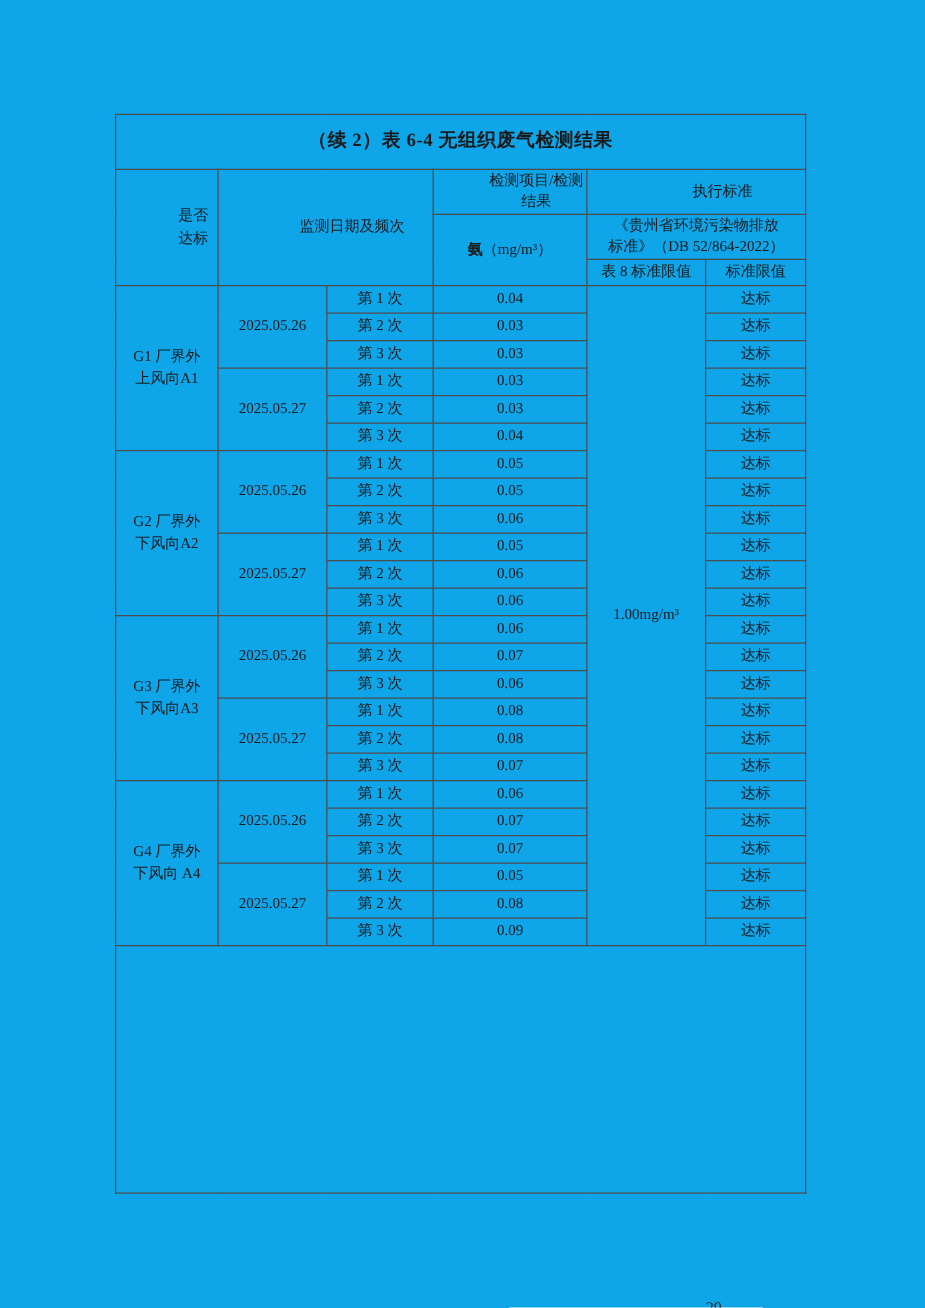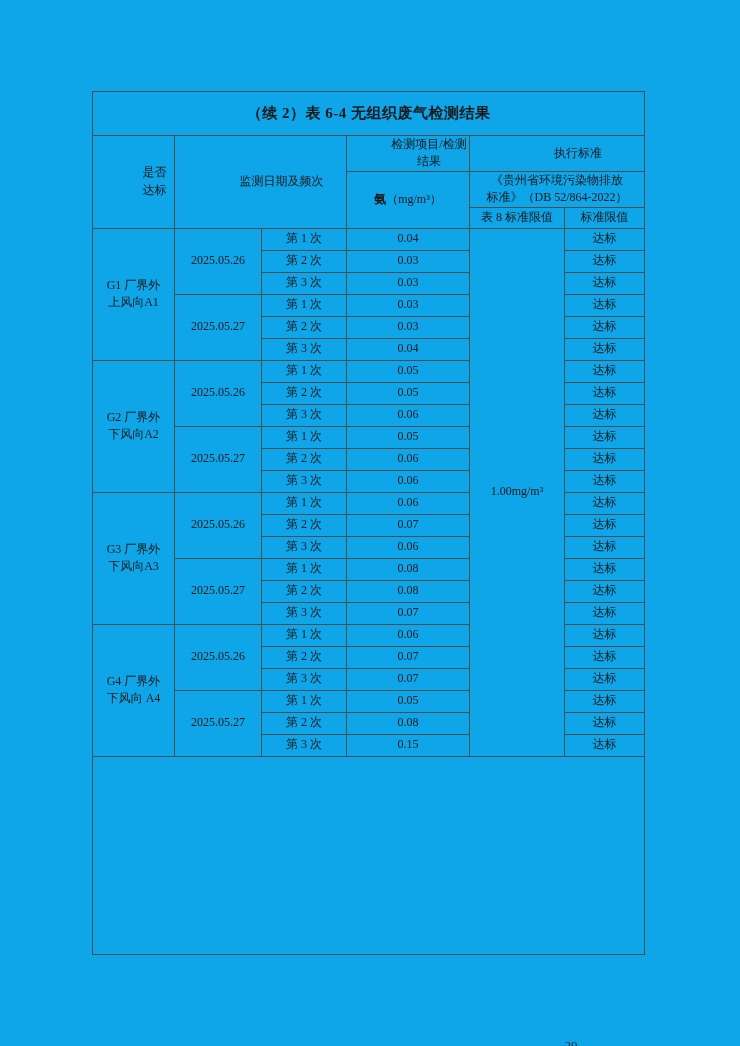--- a/index.html
+++ b/index.html
@@ -222,21 +222,21 @@
           <td>0.05</td>
           <td>达标</td>
         </tr>
         <tr>
           <td>第 2 次</td>
           <td>0.08</td>
           <td>达标</td>
         </tr>
         <tr>
           <td>第 3 次</td>
-          <td>0.15</td>
+          <td>0.09</td>
           <td>达标</td>
         </tr>
       </tbody>
     <tbody>
       <tr class="filler-row">
         <td colspan="6"></td>
       </tr>
     </tbody>
   </table>
 

